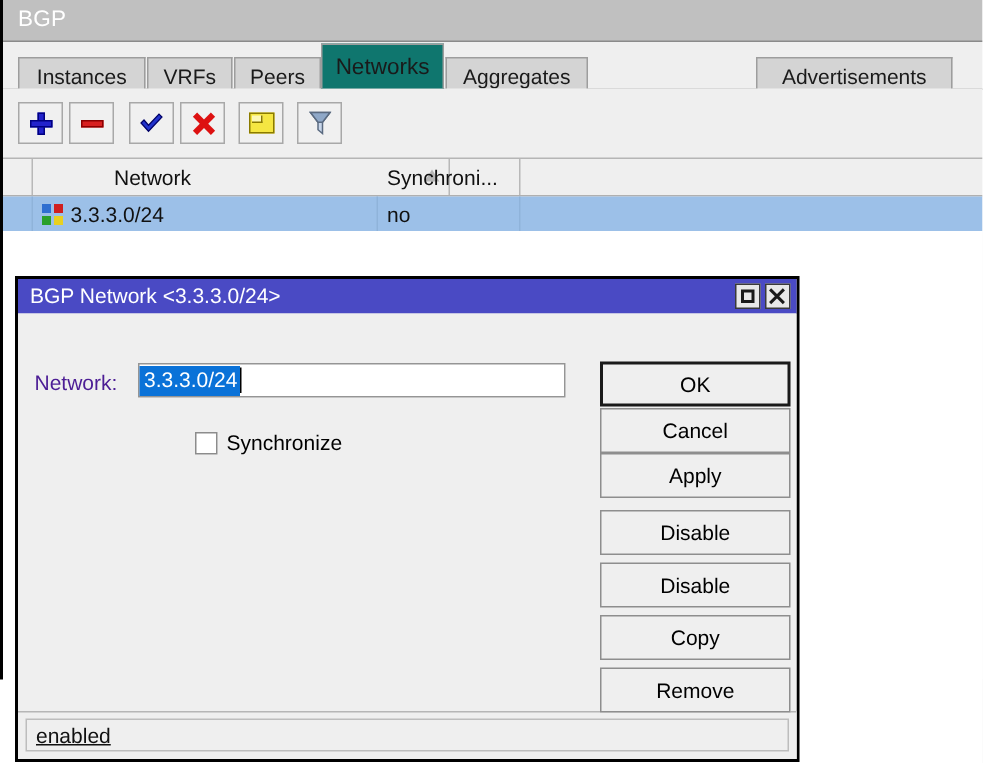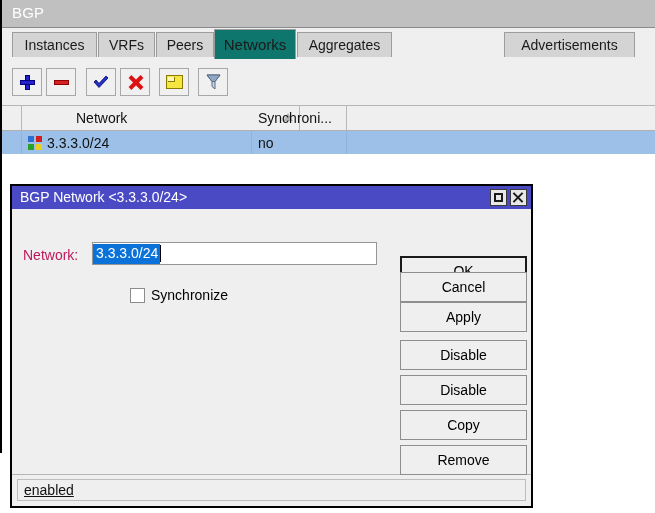--- a/index.html
+++ b/index.html
@@ -48,21 +48,21 @@
   #tabbar {
     position: absolute;
     left: 0; top: 28px;
     right: 0;
     height: 31px;
     background: #efefef;
     border-bottom: 1px solid #9a9a9a;
   }
   .tab {
     position: absolute;
-    top: 4px;
+    top: 10px;
     height: 25px;
     box-sizing: border-box;
     background: #d4d4d4;
     border: 1px solid #9d9d9d;
     border-bottom: none;
     display: flex;
     align-items: center;
     justify-content: center;
     padding: 0 9px;
     font-size: 14px;
@@ -258,21 +258,21 @@
   #dialog-body {
     position: absolute;
     left: 0; top: 23px; right: 0; bottom: 0;
     background: #efefef;
   }
 
   #network-label {
     position: absolute;
     left: 11px; top: 38px;
     font-size: 14px;
-    color: #be185d;
+    color: #4c1d95;
     text-align: center;
   }
   #network-input {
     position: absolute;
     left: 80px; top: 33px;
     width: 285px; height: 23px;
     box-sizing: border-box;
     background: #ffffff;
     border: 1px solid #959595;
     font-family: "Liberation Sans", sans-serif;
@@ -320,21 +320,21 @@
     box-sizing: border-box;
     background: #efefef;
     border: 1px solid #8e8e8e;
     display: flex;
     align-items: center;
     justify-content: center;
     font-size: 14px;
     color: #000000;
     cursor: default;
   }
-  .dlg-btn.focused { border: 2px solid #1a1a1a; margin-top: 15px; }
+  .dlg-btn.focused { border: 2px solid #1a1a1a; }
 
   #dialog-statusbar {
     position: absolute;
     left: 0; right: 0; bottom: 0;
     height: 31px;
     background: #efefef;
     border-top: 1px solid #b6b6b6;
   }
   #dialog-status-panel {
     position: absolute;

